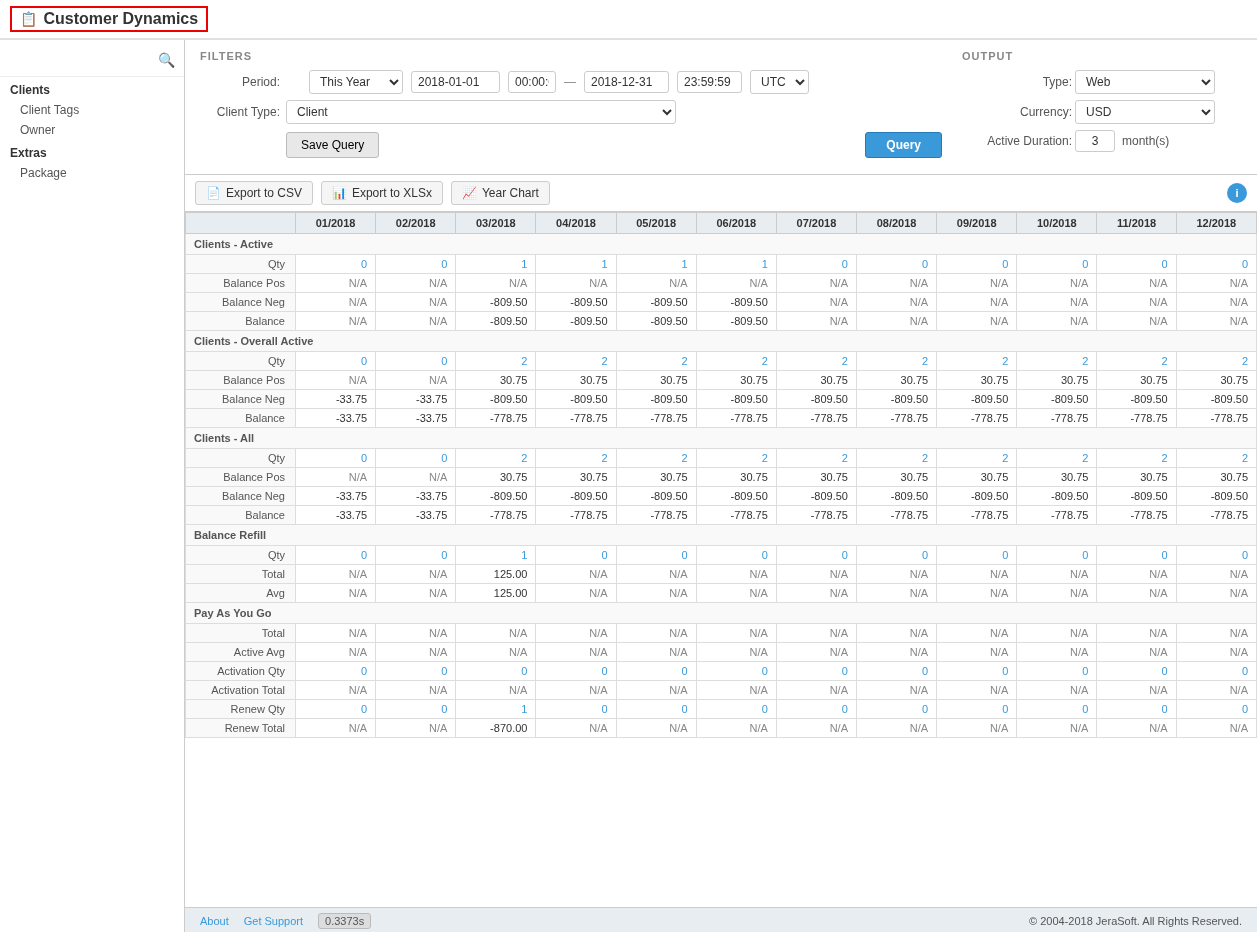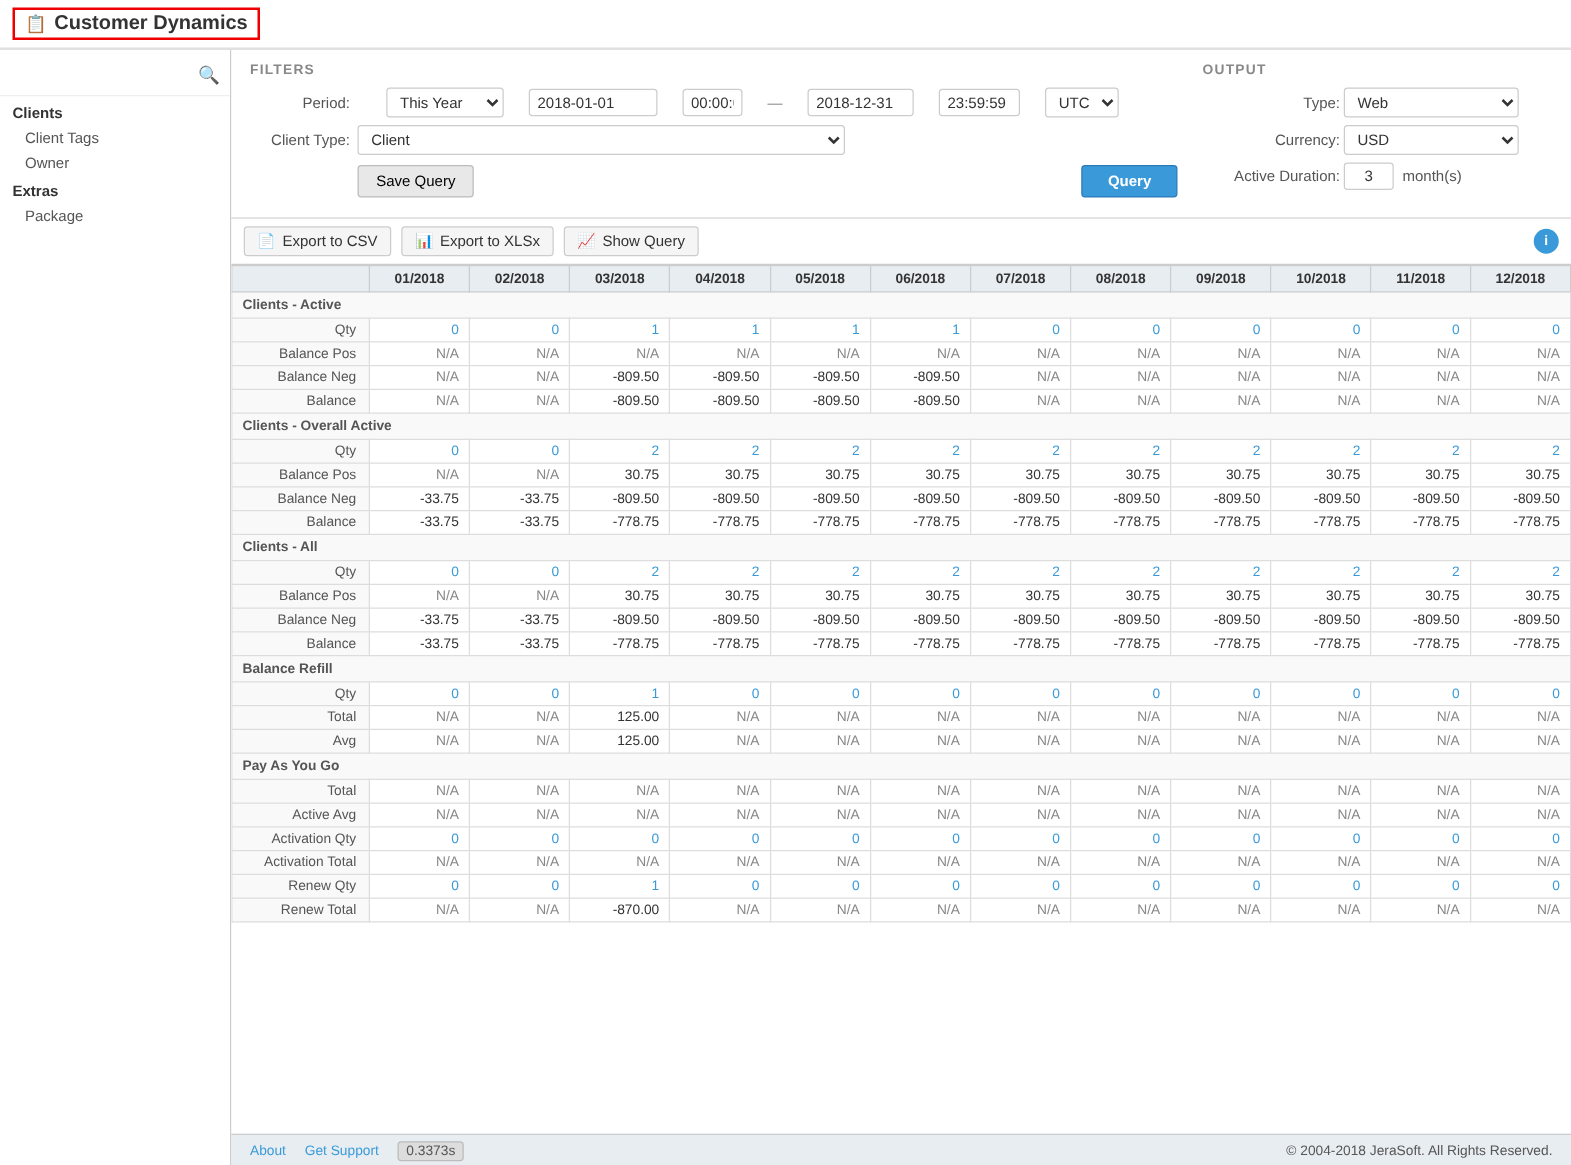--- a/index.html
+++ b/index.html
@@ -115,21 +115,21 @@
       border-radius: 3px;
       padding: 3px 6px;
       font-size: 12px;
       background: #fff;
       color: #333;
     }
     select { appearance: auto; }
     .period-row {
       display: flex;
       align-items: center;
-      gap: 20px;
+      gap: 8px;
       padding-left: 23px;
     }
     .period-sep { color: #888; }
     .group-by-tag {
       display: inline-flex;
       align-items: center;
       background: #e8f0fe;
       border: 1px solid #aac;
       border-radius: 3px;
       padding: 1px 4px;
@@ -324,21 +324,21 @@
 
         <div class="filter-row">
           <label>Period:</label>
           <div class="period-row">
             <select>
               <option>This Year</option>
               <option>Last Year</option>
               <option>This Month</option>
               <option>Custom</option>
             </select>
-            <input type="text" style="width: 103px;" value="2018-01-01">
+            <input type="text" style="width: 89px;" value="2018-01-01">
             <input type="text" style="width: 48px; text-align: center;" value="00:00:00">
             <span class="period-sep">—</span>
             <input type="text" style="width: 85px;" value="2018-12-31">
             <input type="text" style="width: 65px;" value="23:59:59">
             <select>
               <option>UTC</option>
             </select>
           </div>
         </div>
 
@@ -390,21 +390,21 @@
       <button class="btn-toolbar">
         <span>📄</span>
         <span>Export to CSV</span>
       </button>
       <button class="btn-toolbar">
         <span>📊</span>
         <span>Export to XLSx</span>
       </button>
       <button class="btn-toolbar">
         <span>📈</span>
-        <span>Show Query</span>
+        <span>Year Chart</span>
       </button>
       <div class="toolbar-spacer"></div>
       <div class="info-icon">i</div>
     </div>
 
     <div id="table-wrap">
       <table>
         <thead>
           <tr>
             <th></th>

